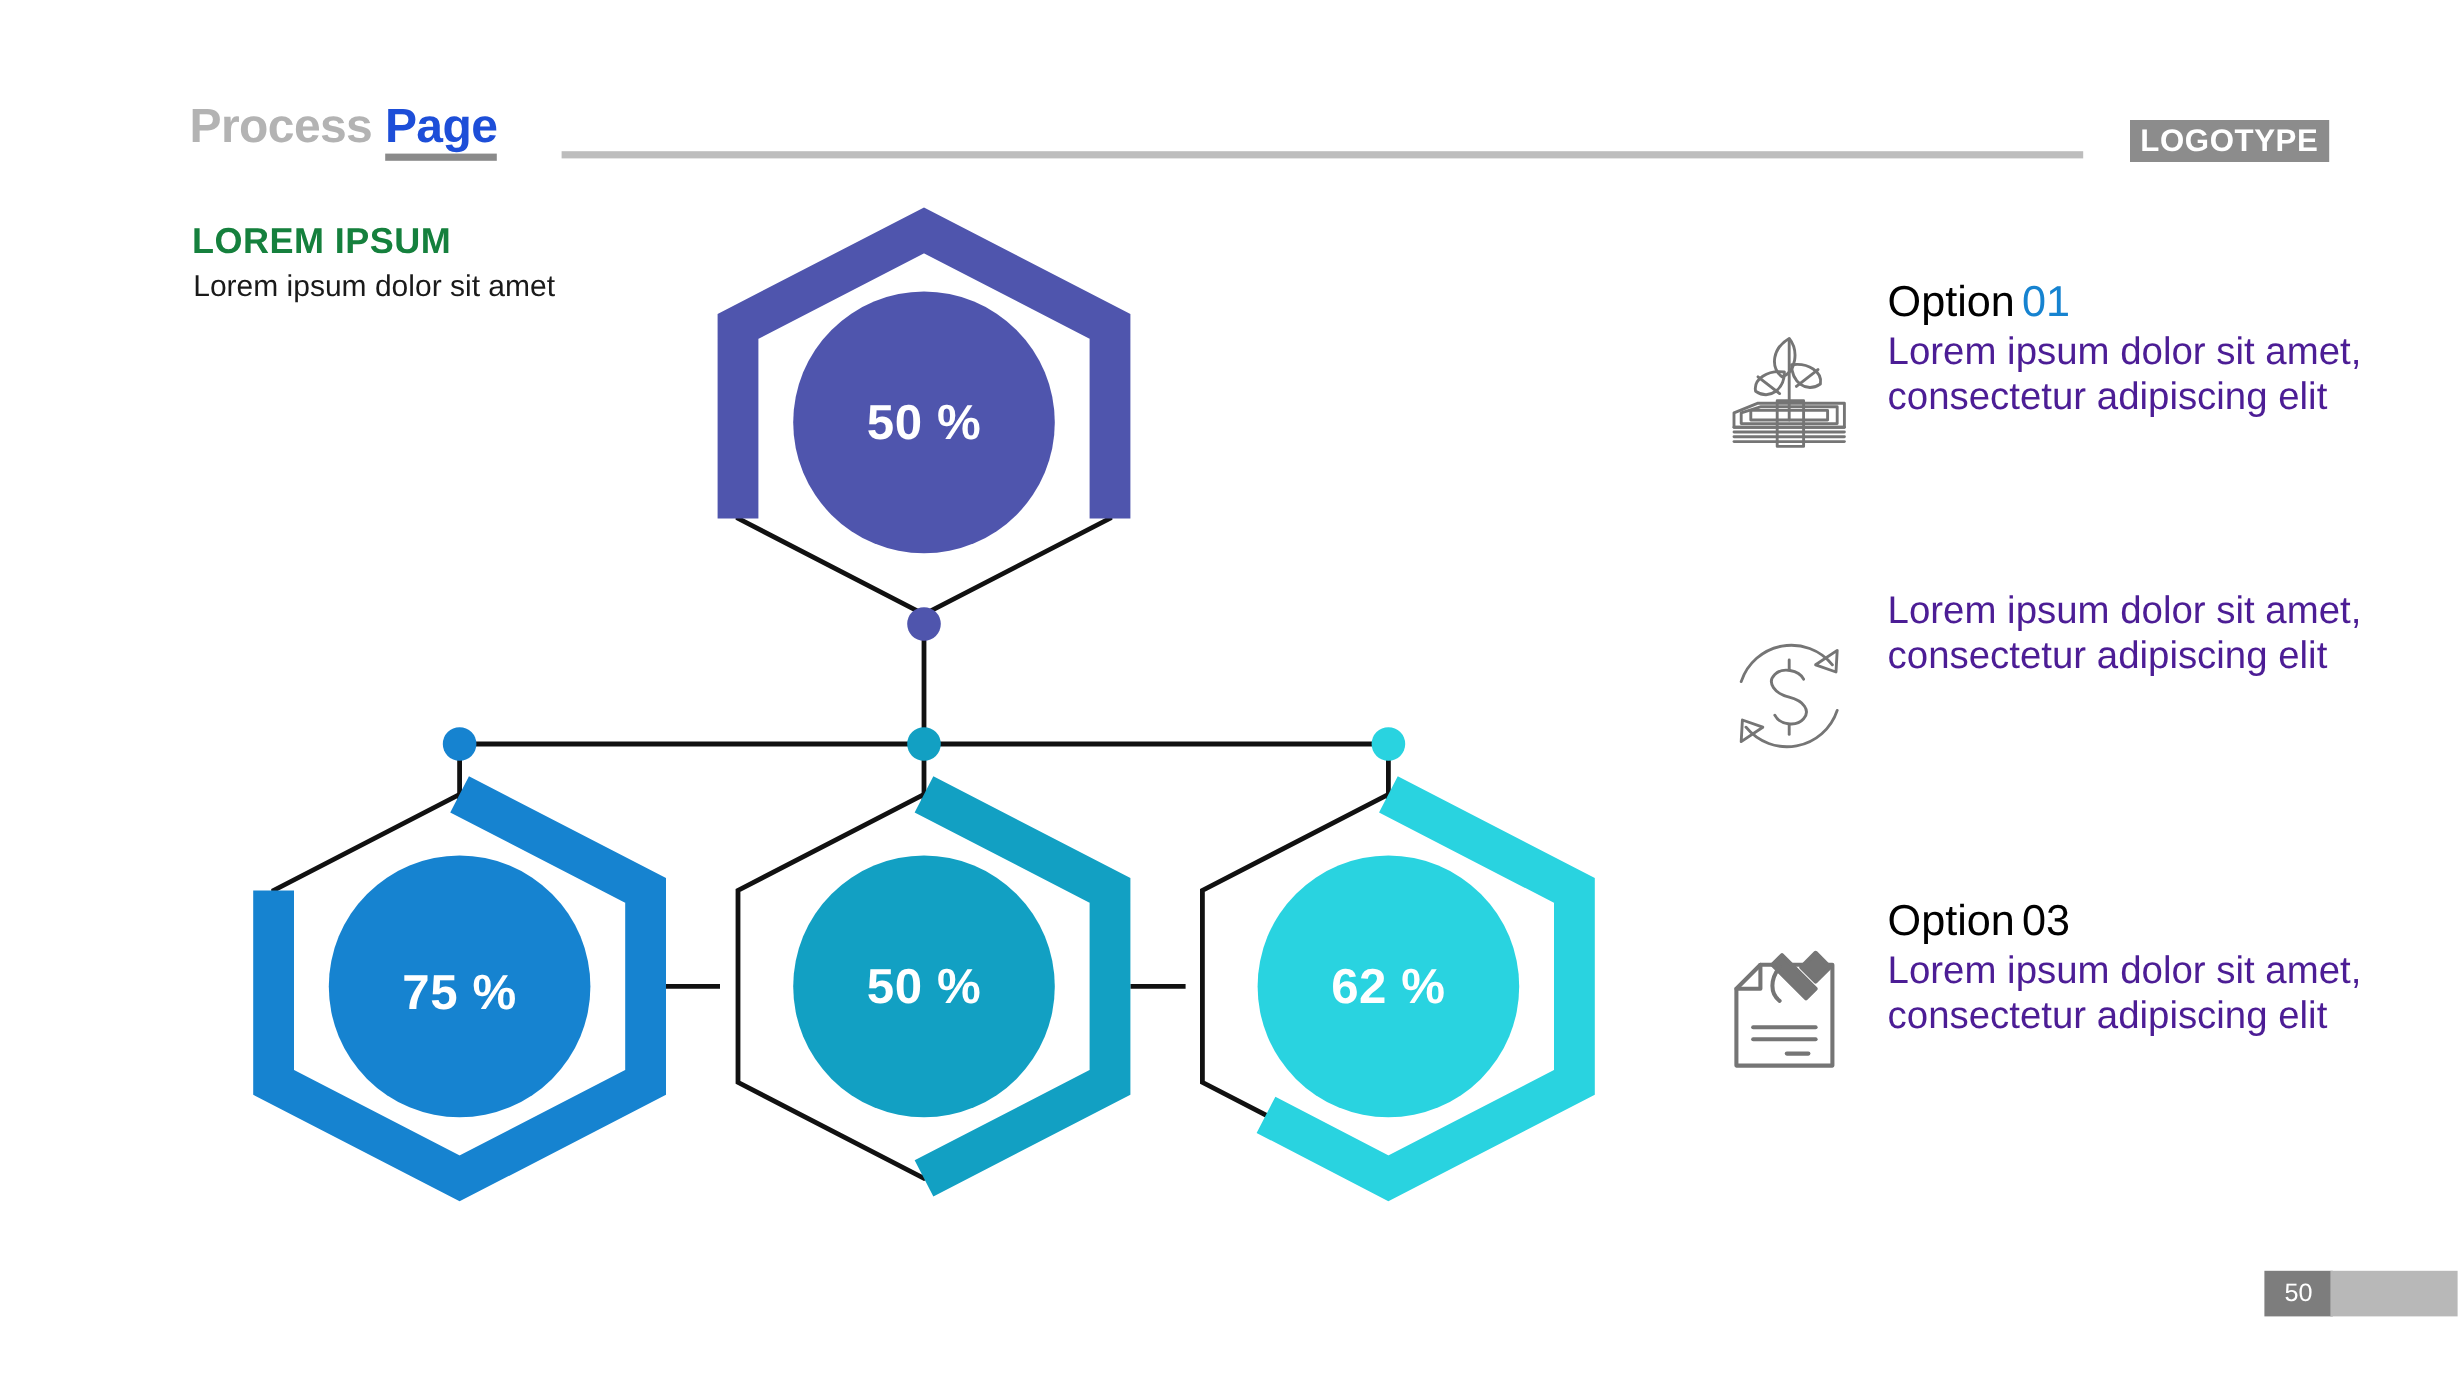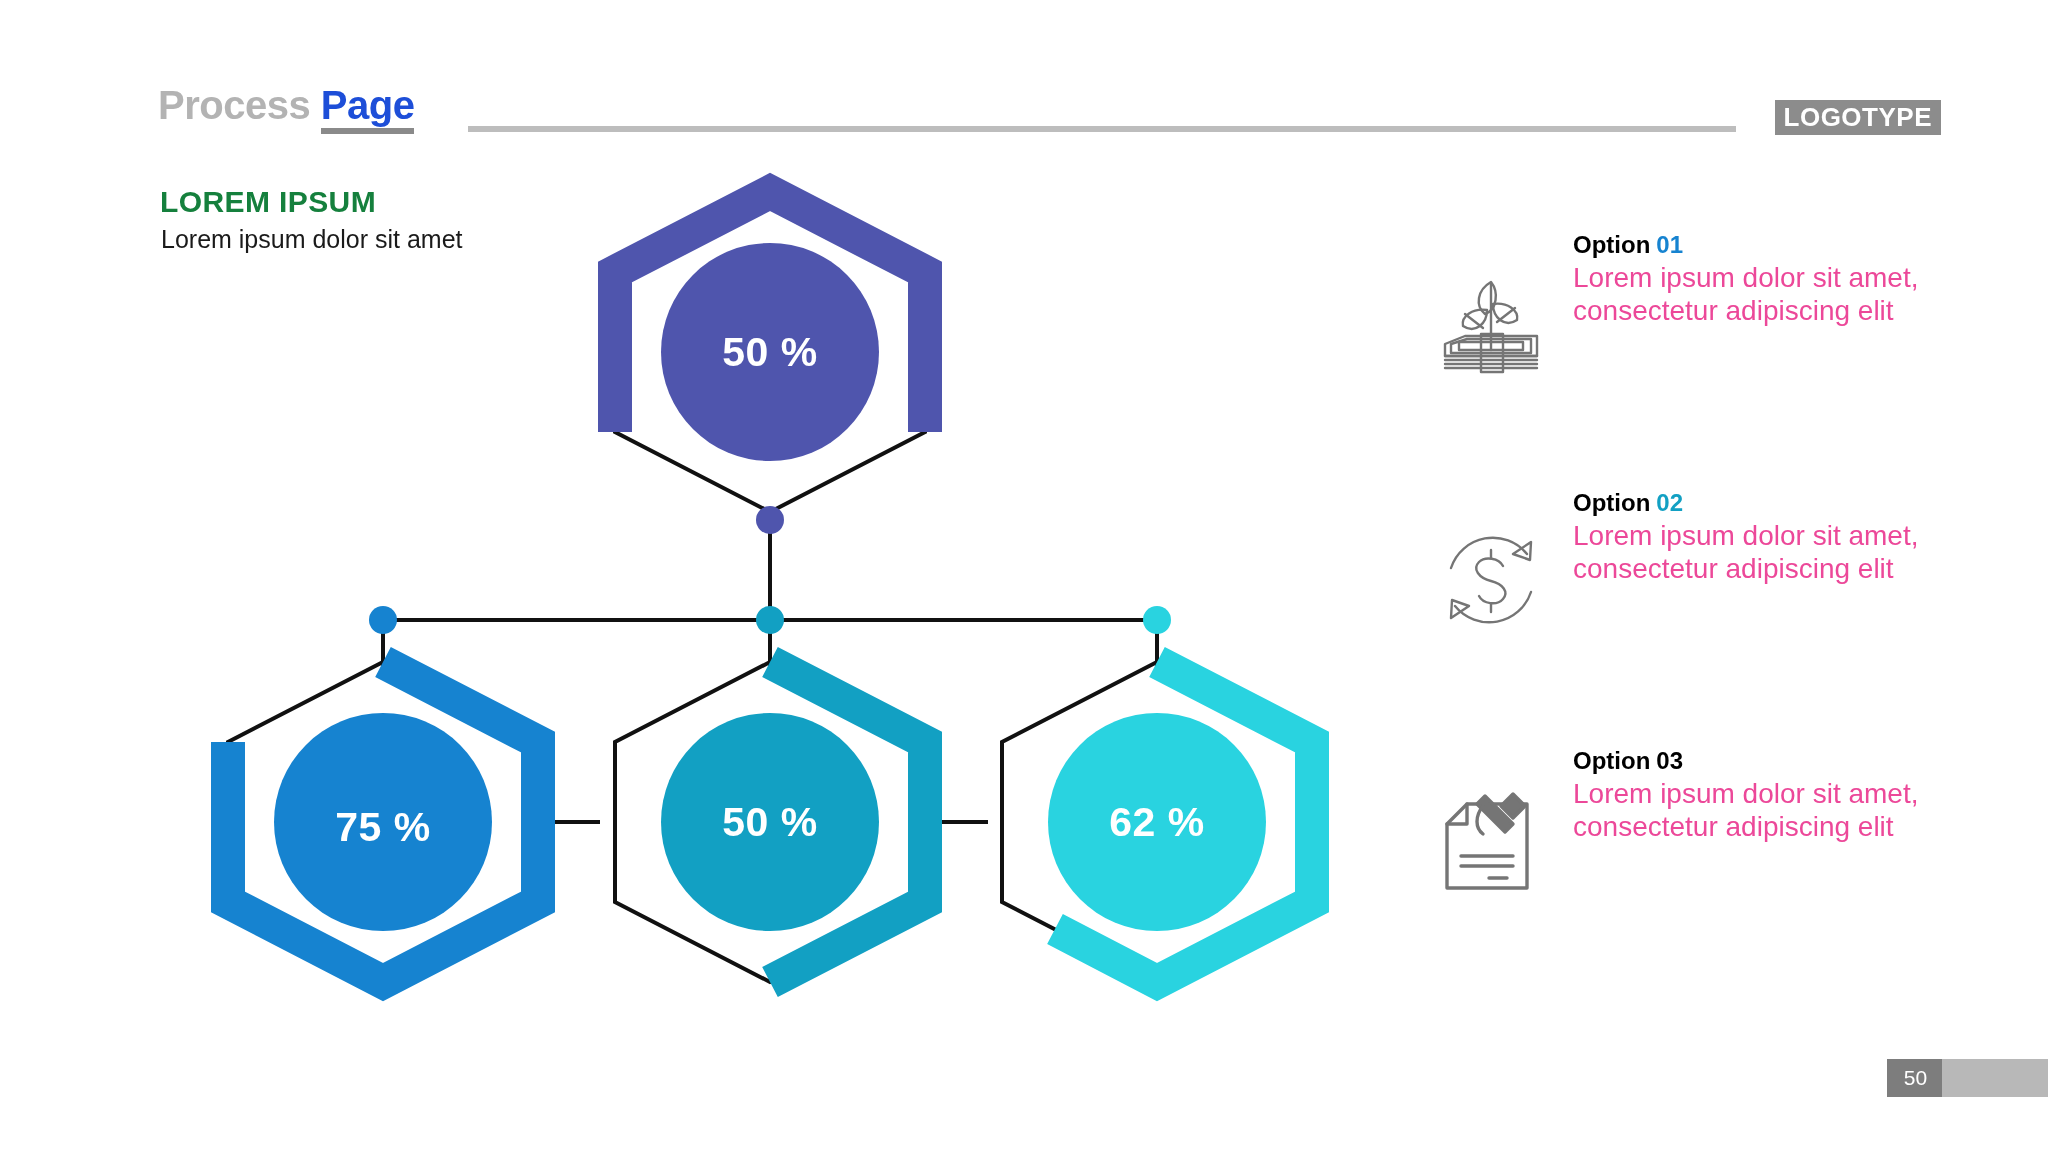--- a/index.html
+++ b/index.html
@@ -105,31 +105,31 @@
     position: absolute;
     left: 22px; top: 26px;
     width: 128px; height: 128px;
   }
   .option-text {
     position: absolute;
     left: 168px; top: 0;
     width: 430px;
   }
   .option-head {
-    font-size: 24px;
-    font-weight: bold;
+    font-size: 36px;
+    font-weight: normal;
     color: #000000;
     line-height: 1.08;
     margin-bottom: 3px;
     white-space: nowrap;
   }
   .option-head .opt-num { margin-left: 6px; }
   .option-body {
-    font-size: 28px;
-    color: #ec4899;
+    font-size: 32px;
+    color: #4c1d95;
     line-height: 1.18;
   }
 
   
   #footer-page-badge {
     position: absolute;
     left: 1887px; top: 1059px;
     width: 57px; height: 38px;
     background: #7d7d7d;
     color: #ffffff;
@@ -259,21 +259,20 @@
 
         <path d="M104 76 A44 44 0 0 1 28 90"></path>
         <path d="M24 102 L25 84 L42 90 Z"></path>
 
         <path d="M76 50 C72 42 58 40 52 46 C45 53 52 62 64 65 C76 68 82 76 76 83 C70 90 56 88 52 80"></path>
         <line x1="64" y1="34" x2="64" y2="42"></line>
         <line x1="64" y1="88" x2="64" y2="96"></line>
       </svg>
     </div>
     <div class="option-text">
-      <div class="option-head"><span>Option</span><span class="opt-num" style="color:#12a0c3;">02</span></div>
       <div class="option-body">Lorem ipsum dolor sit amet, consectetur adipiscing elit</div>
     </div>
   </div>
 
   <div class="option-row">
     <div class="option-icon">
       <svg viewBox="0 0 128 128" width="128" height="128" fill="none" stroke="#757575" stroke-width="3.4" stroke-linejoin="round" stroke-linecap="round">
 
         <path d="M20 50 L40 30 L100 30 L100 114 L20 114 Z"></path>
         <path d="M40 30 L40 50 L20 50"></path>

